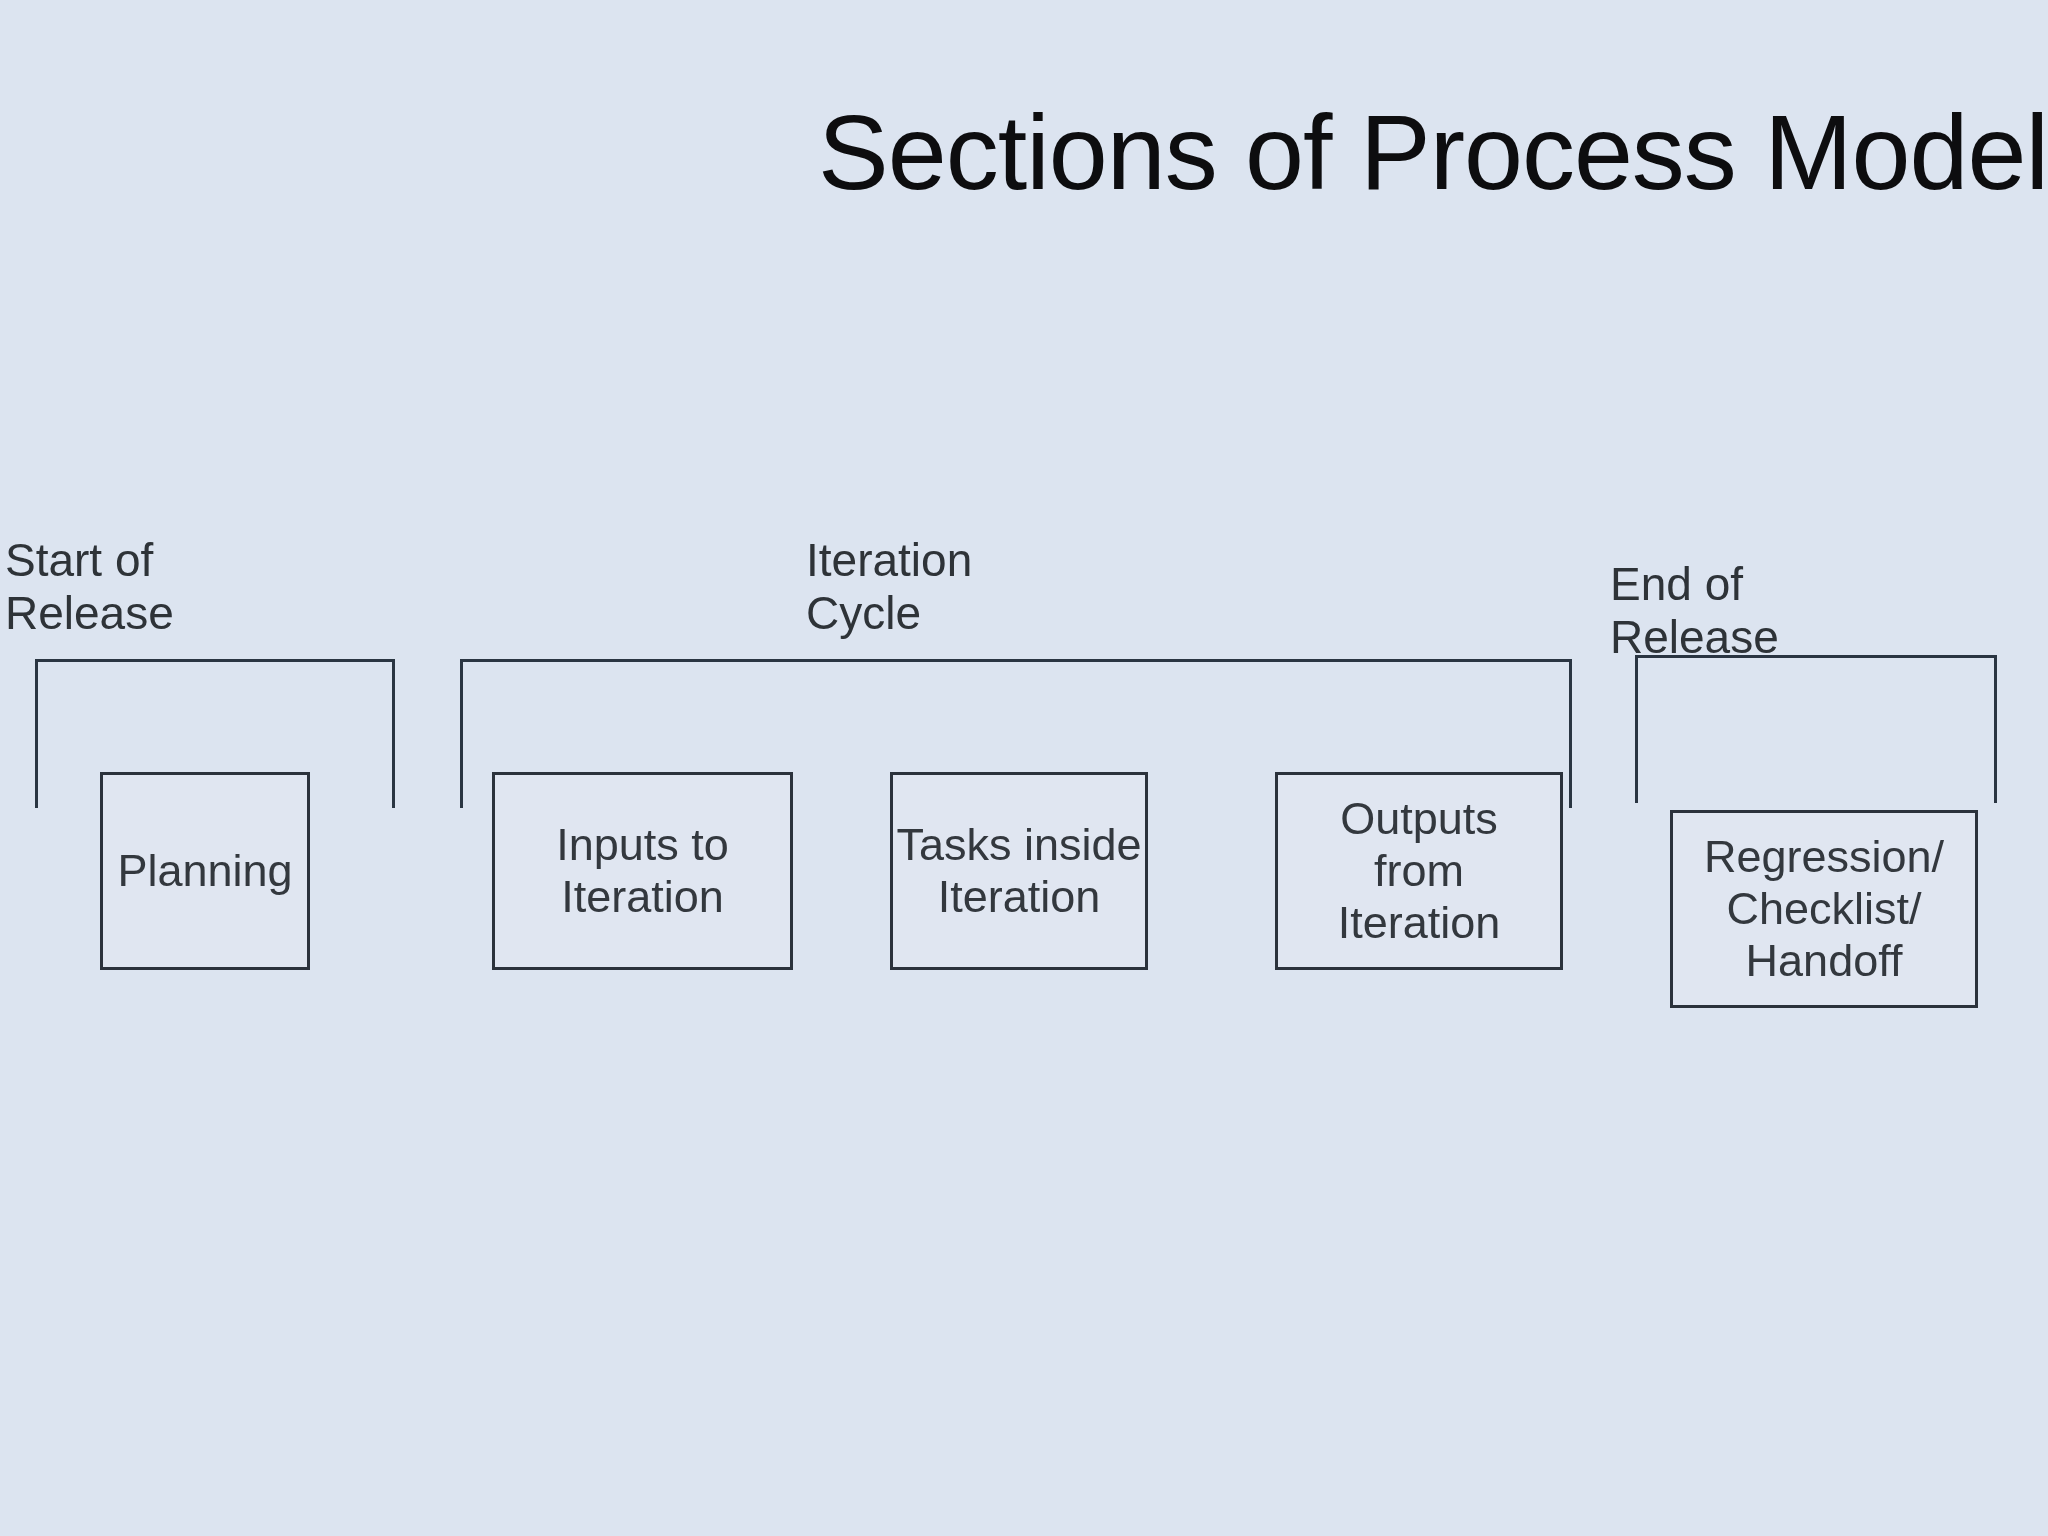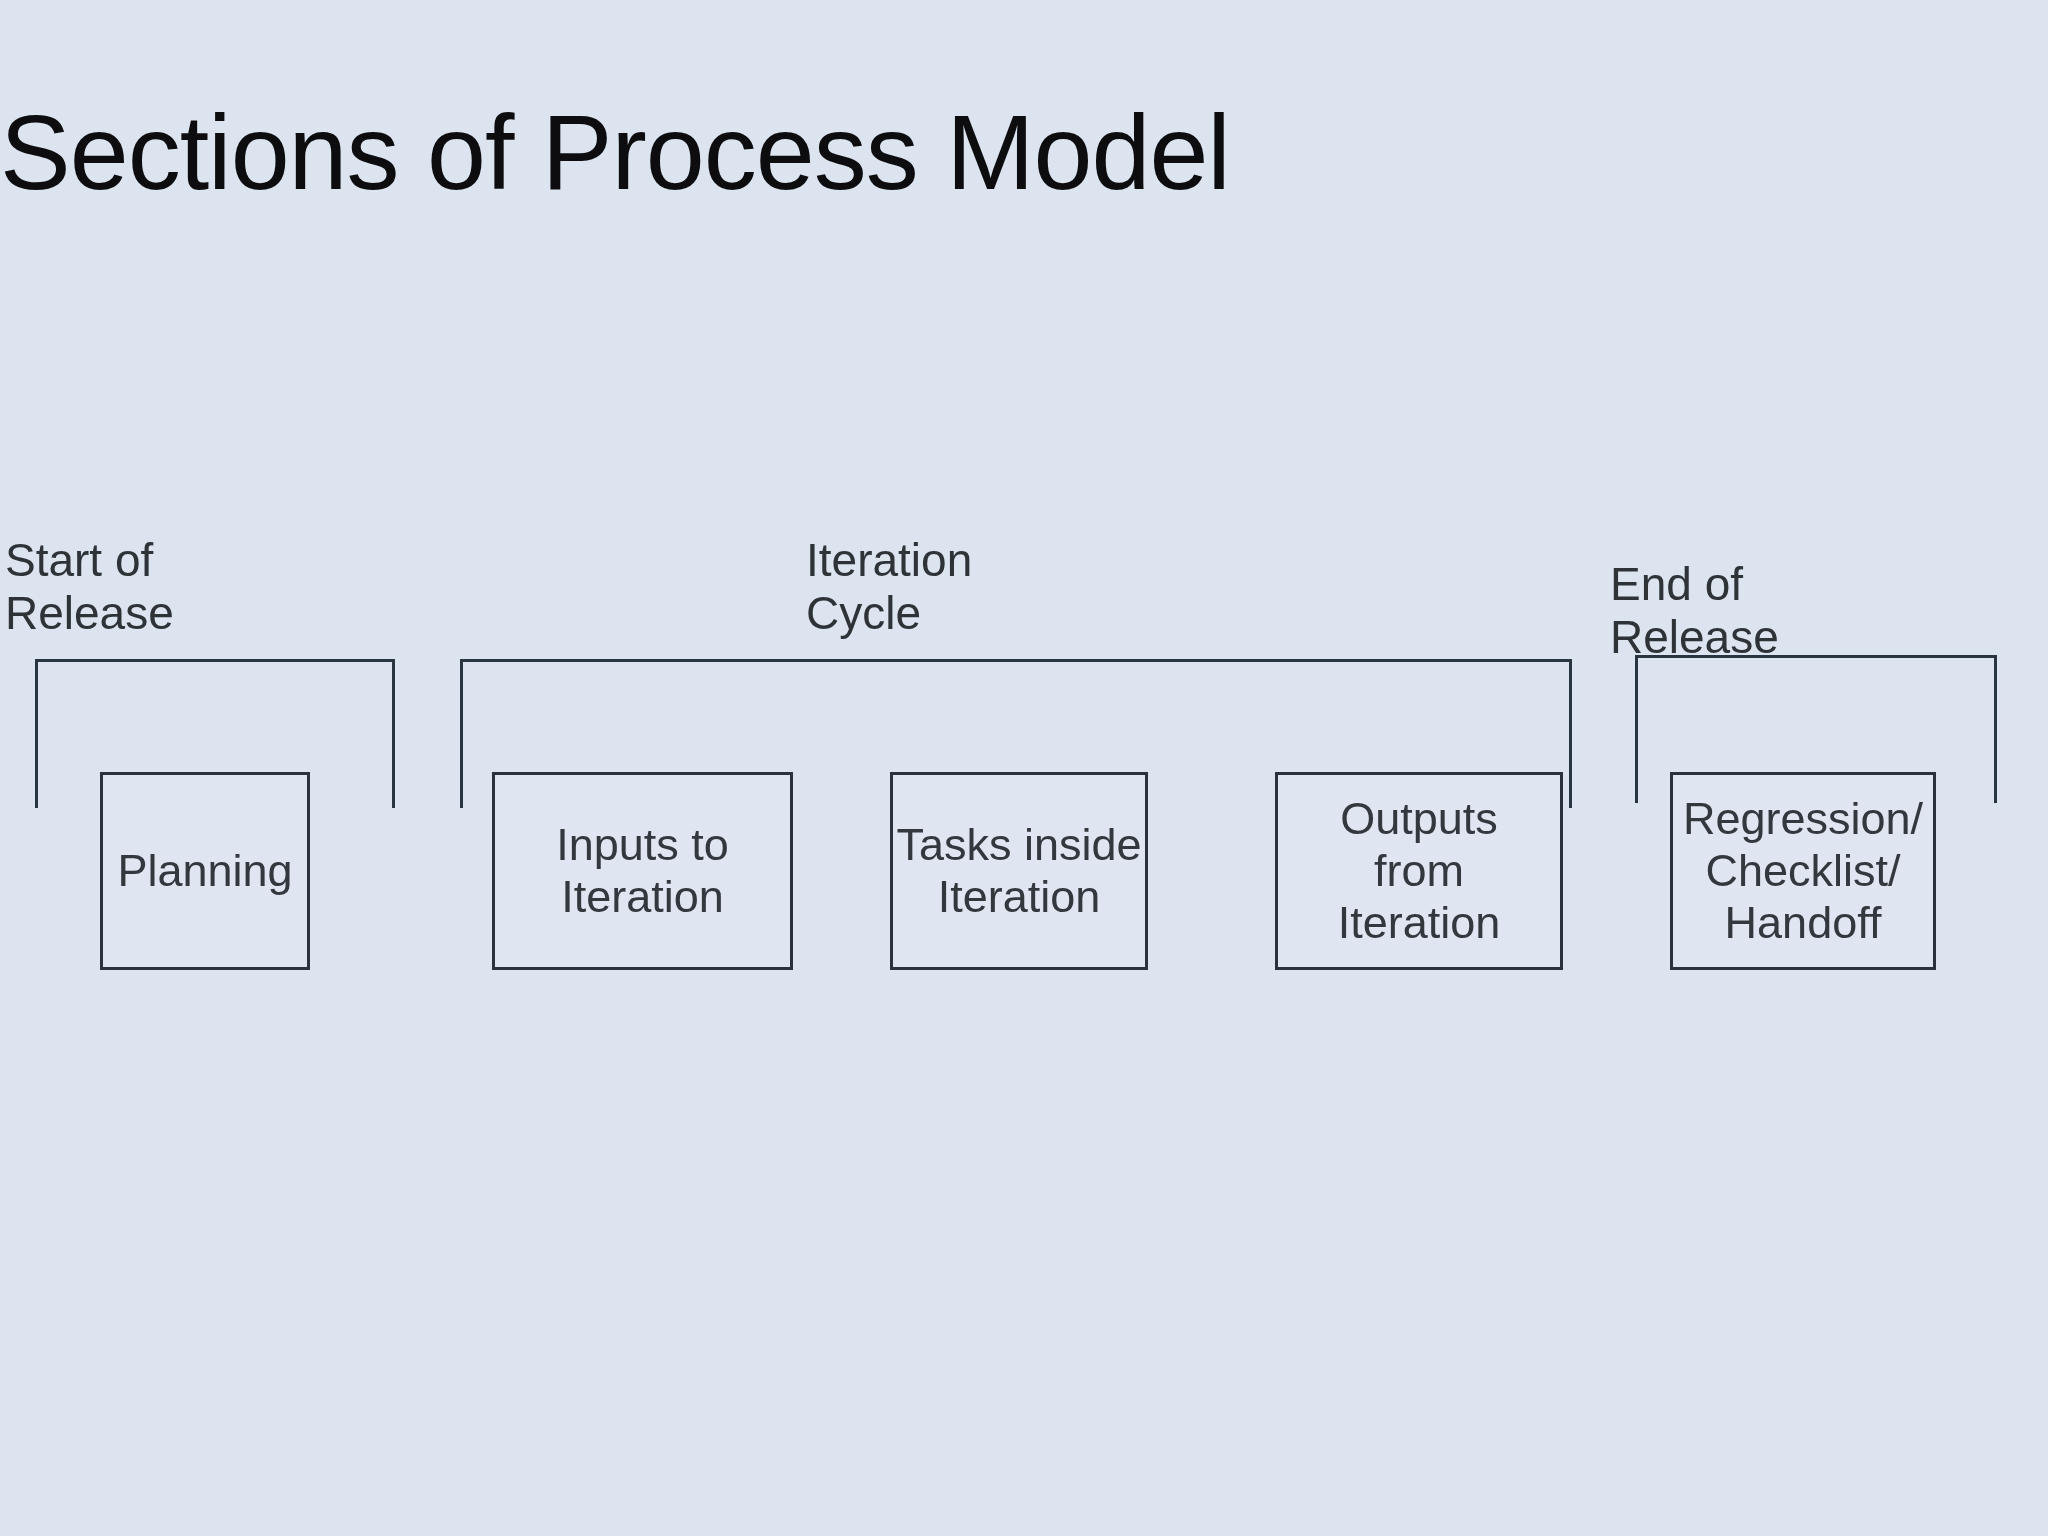--- a/index.html
+++ b/index.html
@@ -27,21 +27,21 @@
     top: 0; left: 0;
     width: 2048px;
     height: 1536px;
   }
   .title {
     position: absolute;
     top: 92px;
     left: 0;
     width: 2048px;
     margin: 0;
-    text-align: left;
+    text-align: right;
     font-size: 106px;
     font-weight: 400;
     letter-spacing: -1px;
     color: var(--title-text);
   }
   .group-label {
     position: absolute;
     top: 534px;
     width: 420px;
     text-align: left;
@@ -79,21 +79,21 @@
     text-align: center;
     font-size: 45px;
     line-height: 52px;
     color: var(--box-text);
     white-space: pre-line;
   }
   .box-planning   { left: 100px;  width: 210px; }
   .box-inputs     { left: 492px;  width: 301px; }
   .box-tasks      { left: 890px;  width: 258px; }
   .box-outputs    { left: 1275px; width: 288px; }
-  .box-regression { left: 1670px; width: 266px; }
+  .box-regression { left: 1670px; width: 308px; margin-top: 38px; }
 </style>
 </head>
 <body>
 
 <div class="slide">
 
   <h1 class="title">Sections of Process Model</h1>
 
   <div class="group-label lbl-start">Start of
 Release</div>

